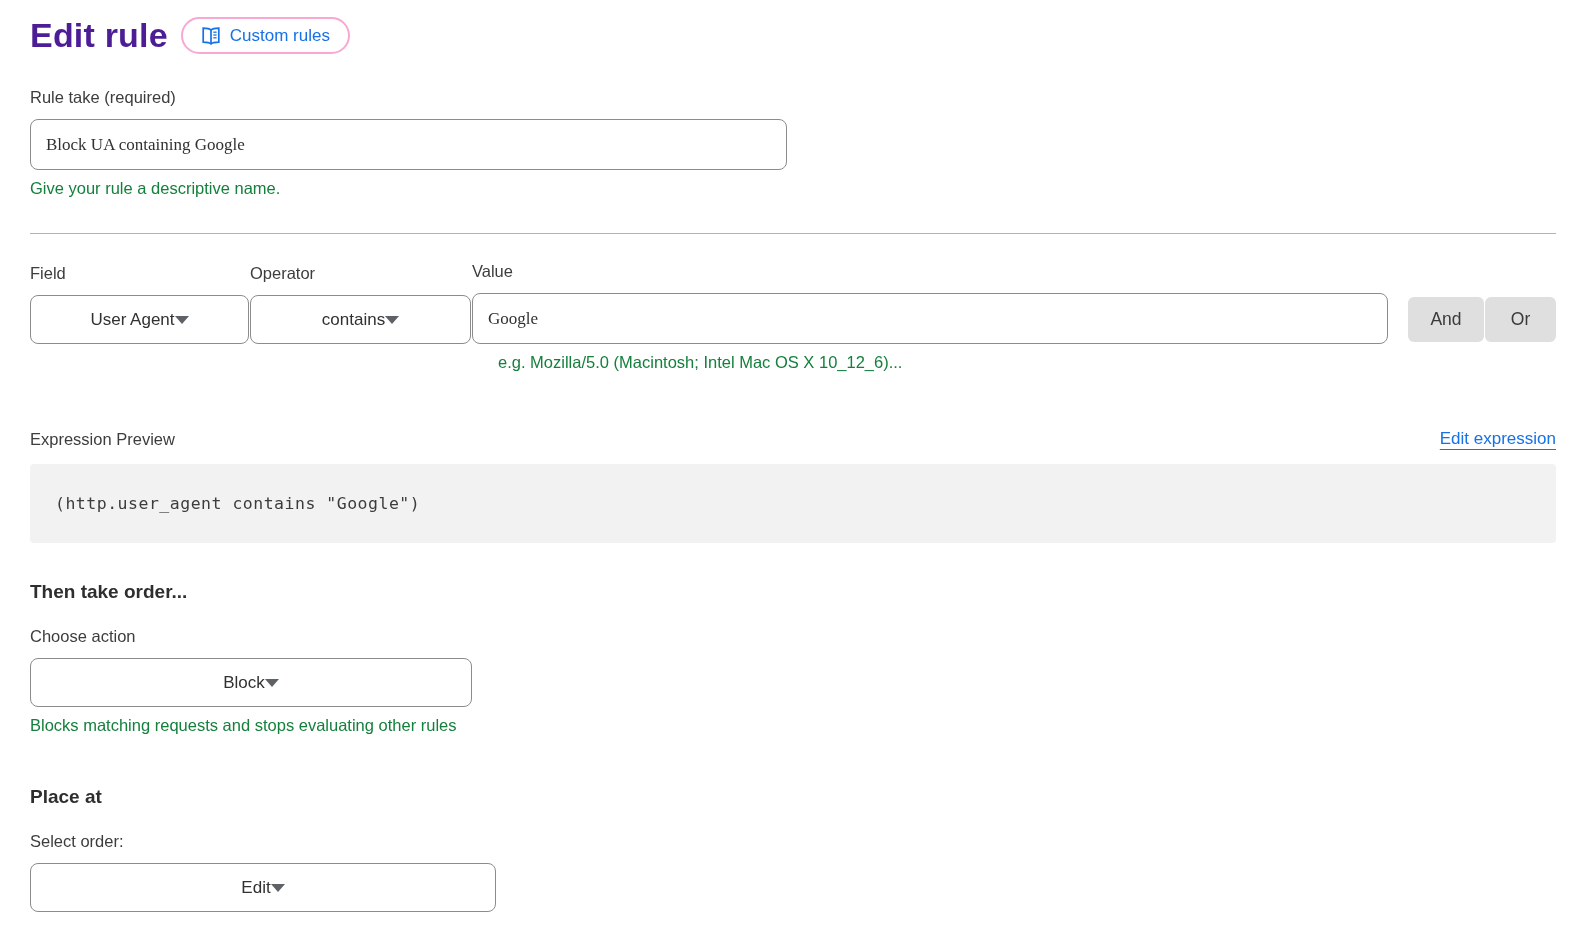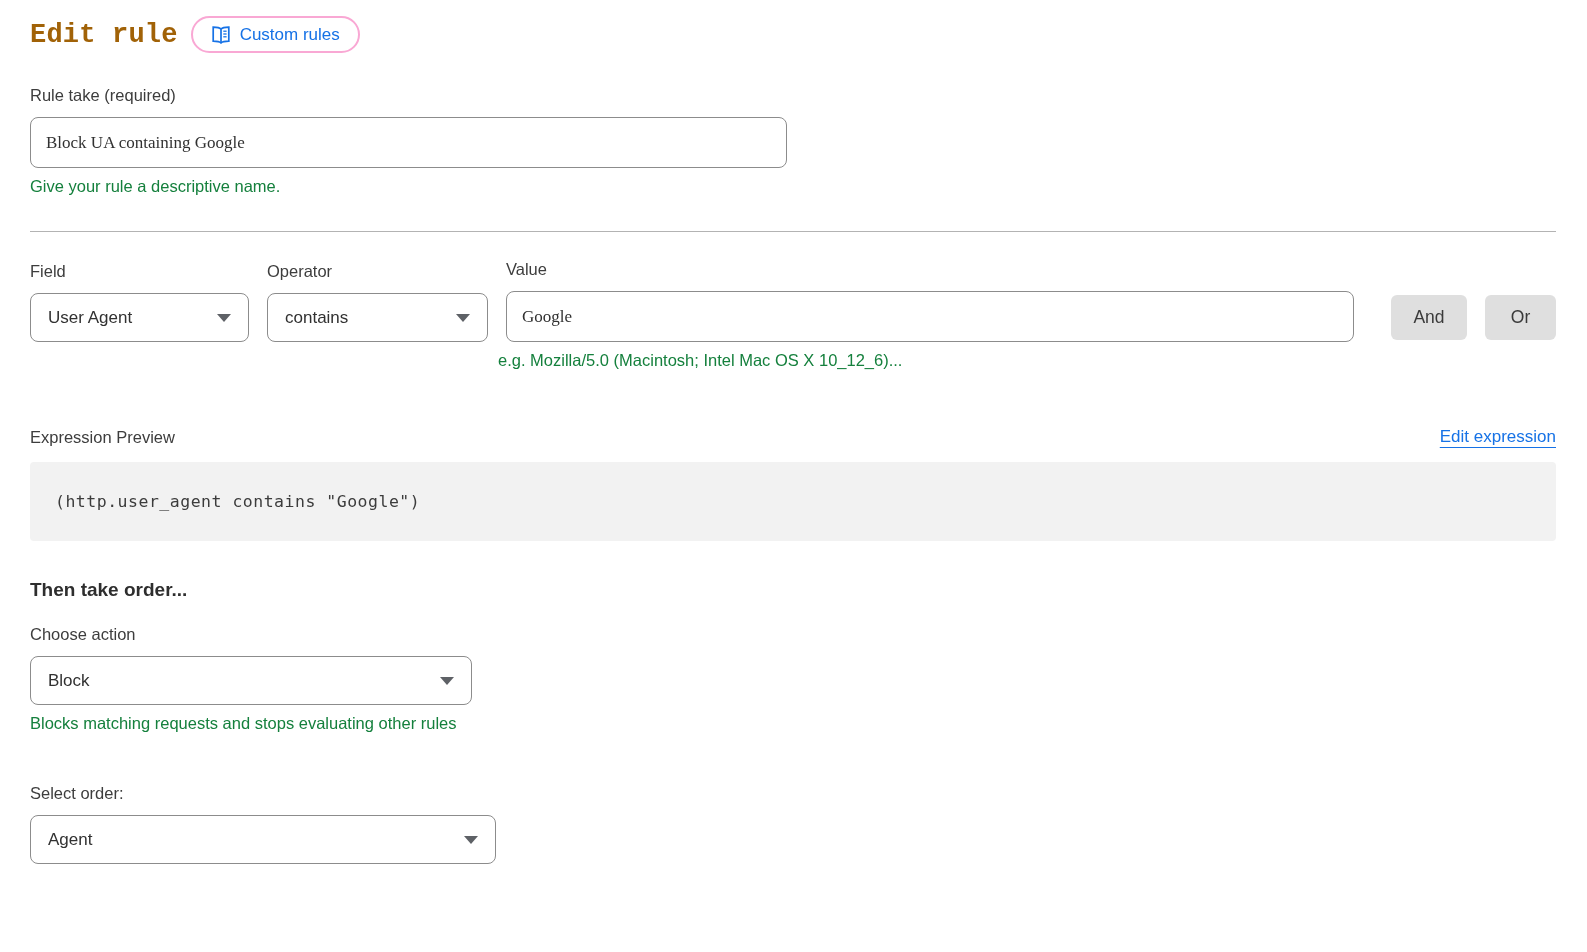--- a/index.html
+++ b/index.html
@@ -16,25 +16,24 @@
   }
   .content {
     width: 1526px;
     margin-left: 30px;
     padding-top: 16px;
   }
 
   
   .header-row { display: flex; align-items: center; gap: 13px; }
   .page-title {
-    font-size: 27px;
+    font-size: 34px;
     font-weight: 700;
-    color: #a16207;
+    color: #4c1d95;
     letter-spacing: 0.2px;
-    font-family: Liberation Mono, monospace;
   }
   .pill-btn {
     display: inline-flex;
     align-items: center;
     gap: 9px;
     height: 37px;
     padding: 0 18px;
     border: 2px solid #f9a8d4;
     border-radius: 19px;
     background: #fff;
@@ -77,35 +76,35 @@
   .divider {
     border: none;
     border-top: 1px solid #b3b3b3;
     margin-top: 35px;
   }
 
   
   .condition-row {
     display: flex;
     align-items: flex-end;
-    gap: 18px;
+    gap: 1px;
     margin-top: 28px;
   }
   .cond-col { display: flex; flex-direction: column; }
   .col-field { width: 219px; }
   .col-operator { width: 221px; }
   .col-value { flex: 1; }
   .select-box {
     height: 49px;
     border: 1px solid #8c8c8c;
     border-radius: 8px;
     background: #fff;
     display: flex;
     align-items: center;
-    justify-content: space-between;
+    justify-content: center;
     padding: 0 17px;
     font-size: 17px;
     color: #313131;
     cursor: pointer;
   }
   .caret {
     width: 0; height: 0;
     border-left: 7px solid transparent;
     border-right: 7px solid transparent;
     border-top: 8px solid #5e6166;
@@ -237,21 +236,22 @@
       <div class="section-heading">Then take order...</div>
       <div class="field-label action-label">Choose action</div>
       <div class="select-box action-select">
         <span>Block</span>
         <span class="caret"></span>
       </div>
       <div class="helper-text">Blocks matching requests and stops evaluating other rules</div>
     </div>
 
     <div class="placement-section">
+      <div class="section-heading">Place at</div>
       <div class="field-label action-label">Select order:</div>
       <div class="select-box placement-select">
-        <span>Agent</span>
+        <span>Edit</span>
         <span class="caret"></span>
       </div>
     </div>
 
   </div>
 </div>
 
 </body></html>

